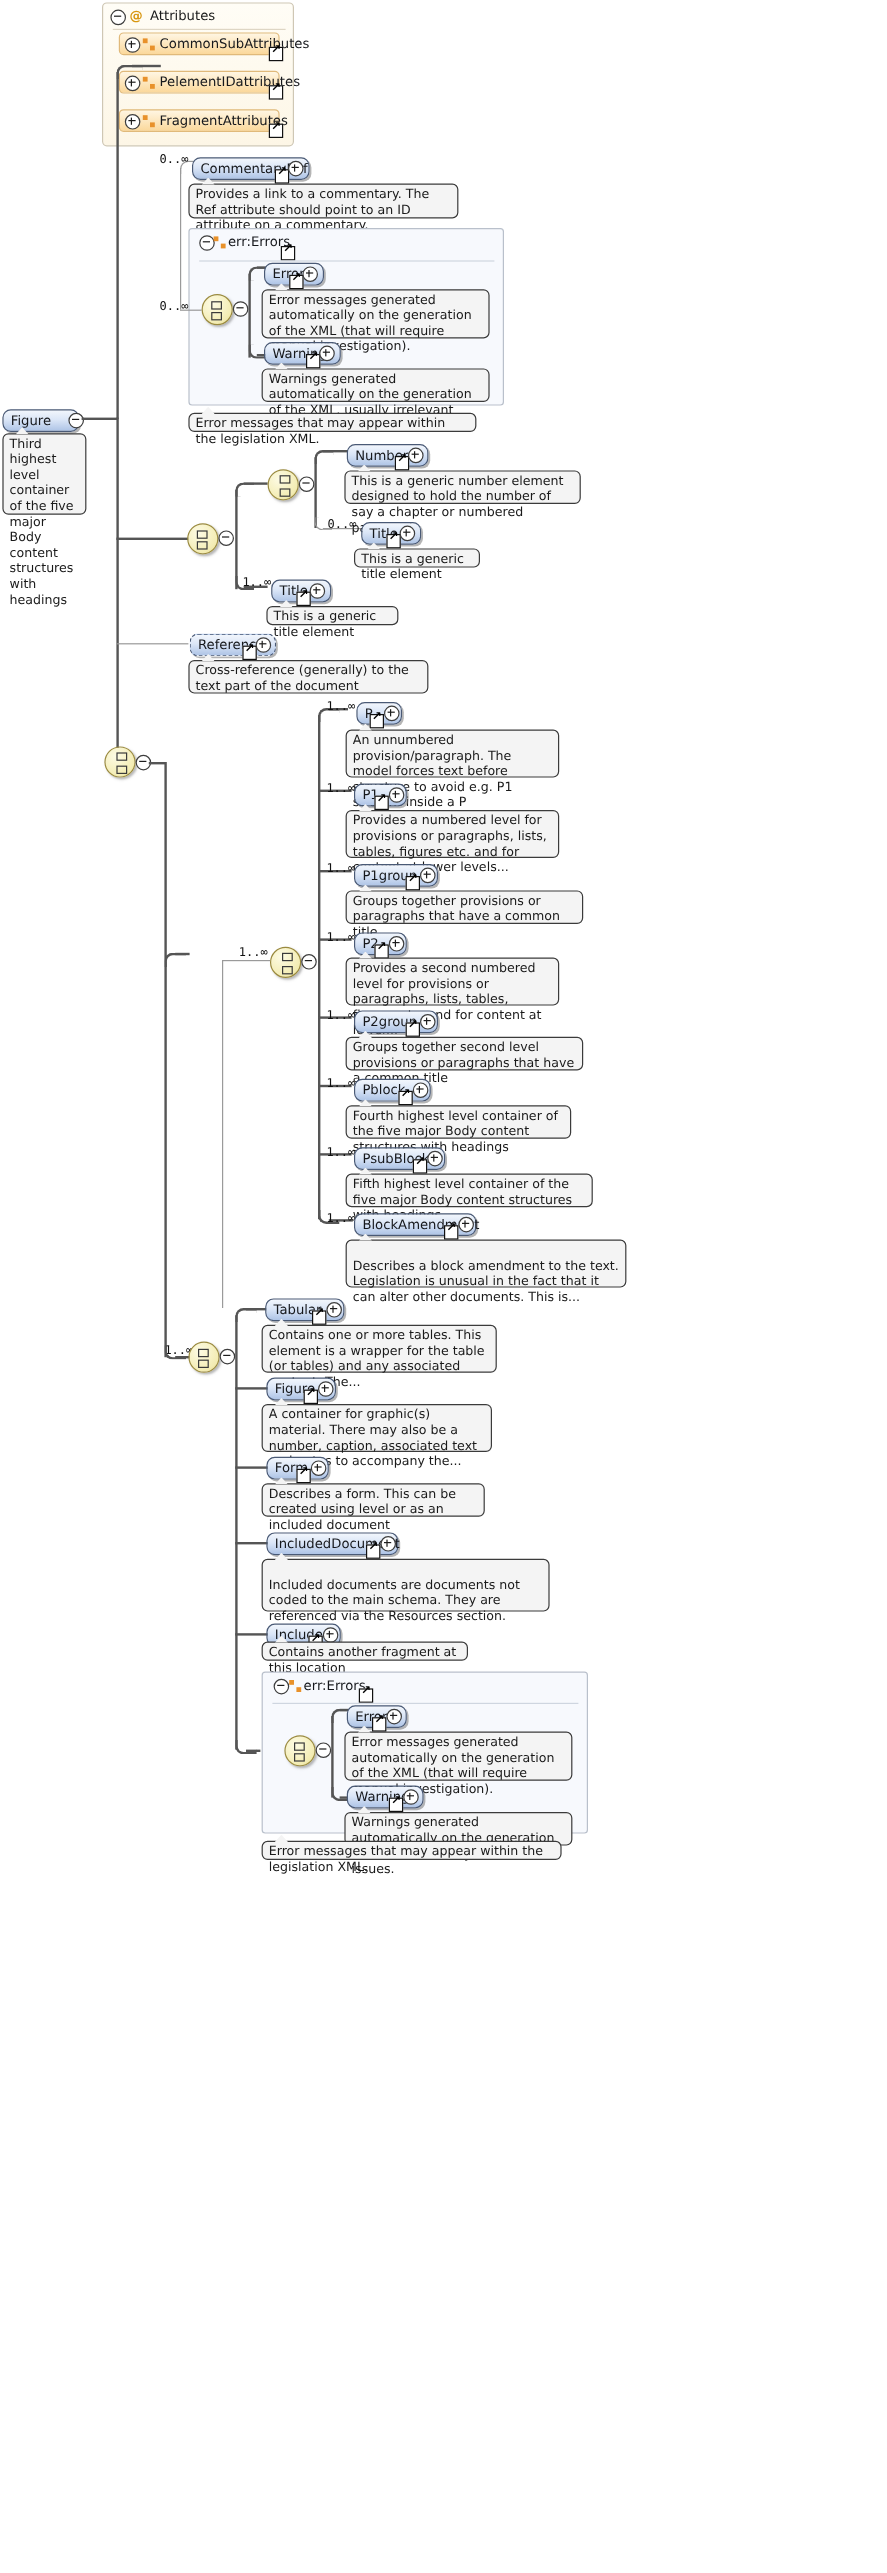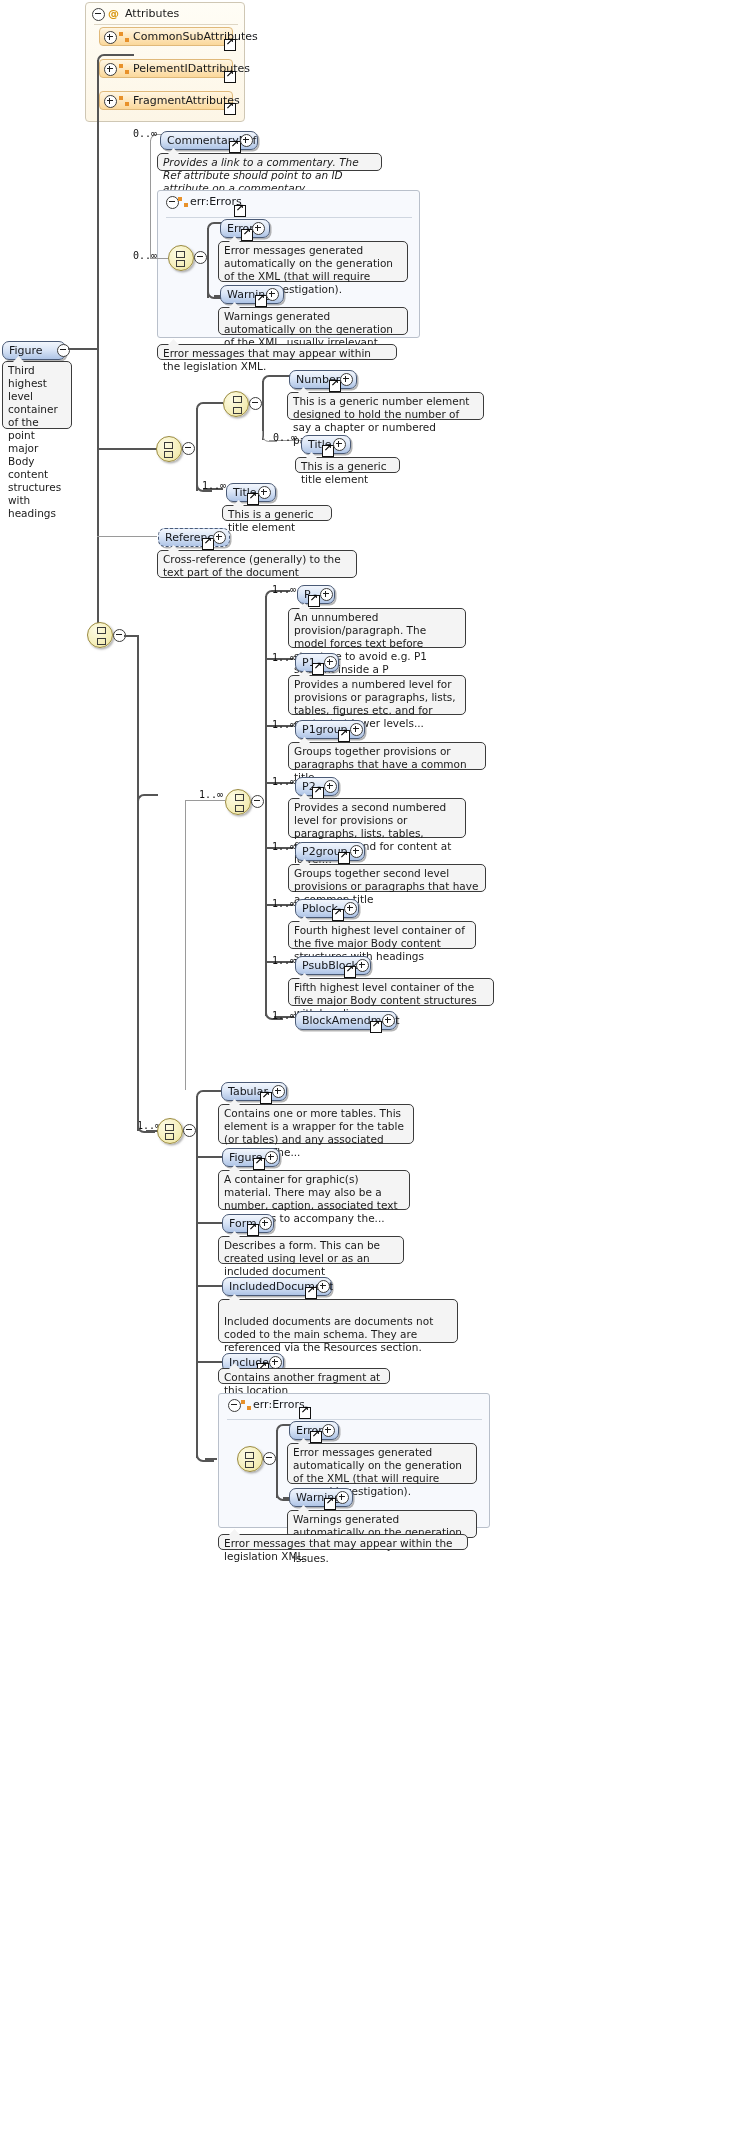--- a/index.html
+++ b/index.html
@@ -147,42 +147,42 @@
       <span style="margin-left:7px;">FragmentAttributes</span>
       <div class="xref" style="right:-4px;bottom:-6px;"></div>
     </div>
   </div>
 
   <div class="node" style="left:2px;top:341px;width:50px;">
     <span>Figure</span>
   </div>
   <div class="pm" style="left:57px;top:344px;"></div>
   <div class="ann" style="left:2px;top:361px;width:70px;height:68px;">
-    <span>Third highest level container of the point major Body content structures with headings</span>
+    <span>Third highest level container of the five major Body content structures with headings</span>
   </div>
 
   <div class="ln thick h" style="left:68px;top:348px;width:30px;"></div>
   <div class="ln thick v" style="left:97px;top:60px;height:289px;"></div>
 
   <div class="elb tl" style="left:97px;top:54px;width:20px;height:10px;"></div>
   <div class="ln thick h" style="left:110px;top:54px;width:24px;"></div>
 
   <div class="ln thick v" style="left:97px;top:348px;height:287px;"></div>
 
   <div class="ln thin v" style="left:150px;top:140px;height:118px;"></div>
   <div class="elb thin tl" style="left:150px;top:134px;width:12px;height:10px;"></div>
   <div class="ln thin h" style="left:156px;top:134px;width:6px;"></div>
 
   <div class="occ" style="left:133px;top:128px;">0..∞</div>
   <div class="node" style="left:160px;top:131px;width:84px;">
     <span>CommentaryRef</span>
   </div>
   <div class="xref" style="left:229px;top:141px;"></div>
   <div class="pm plus" style="left:240px;top:134px;"></div>
-  <div class="ann" style="left:157px;top:153px;width:225px;height:18px;font-style:italic;">
+  <div class="ann" style="left:157px;top:153px;width:225px;height:29px;">
     <span>Provides a link to a commentary. The Ref attribute should point to an ID attribute on a commentary.</span>
   </div>
 
   <div class="cbox" style="left:157px;top:190px;width:263px;height:148px;">
     <div class="cbox-hd" style="left:32px;top:4px;">err:Errors</div>
     <div class="pm" style="left:8px;top:5px;"></div>
     <div class="at-glyph blue hollow" style="left:20px;top:6px;">
         <span class="s1"></span>
         <span class="s2"></span>
         <span class="s3"></span>
@@ -413,20 +413,24 @@
   </div>
 
   <div class="elb bl" style="left:265px;top:1008px;width:16px;height:10px;"></div>
   <div class="ln thick h" style="left:274px;top:1016px;width:20px;"></div>
   <div class="occ" style="left:272px;top:1010px;">1..∞</div>
   <div class="node" style="left:295px;top:1011px;width:88px;">
     <span>BlockAmendment</span>
   </div>
   <div class="xref" style="left:370px;top:1021px;"></div>
   <div class="pm plus" style="left:382px;top:1014px;"></div>
+  <div class="ann" style="left:288px;top:1033px;width:234px;height:40px;white-space:pre-line;">
+    <span>Describes a block amendment to the text.
+Legislation is unusual in the fact that it can alter other documents. This is...</span>
+  </div>
 
   <div class="occ" style="left:137px;top:1120px;">1..∞</div>
   <div class="elb bl" style="left:137px;top:1121px;width:16px;height:10px;"></div>
   <div class="ln thick h" style="left:146px;top:1130px;width:12px;"></div>
   <div class="mg" style="left:157px;top:1118px;">
     <i class="sq-dot-l"></i>
       <i class="sq-arm-l"></i>
       <i class="sq-a"></i>
       <i class="sq-link"></i>
       <i class="sq-b"></i>

